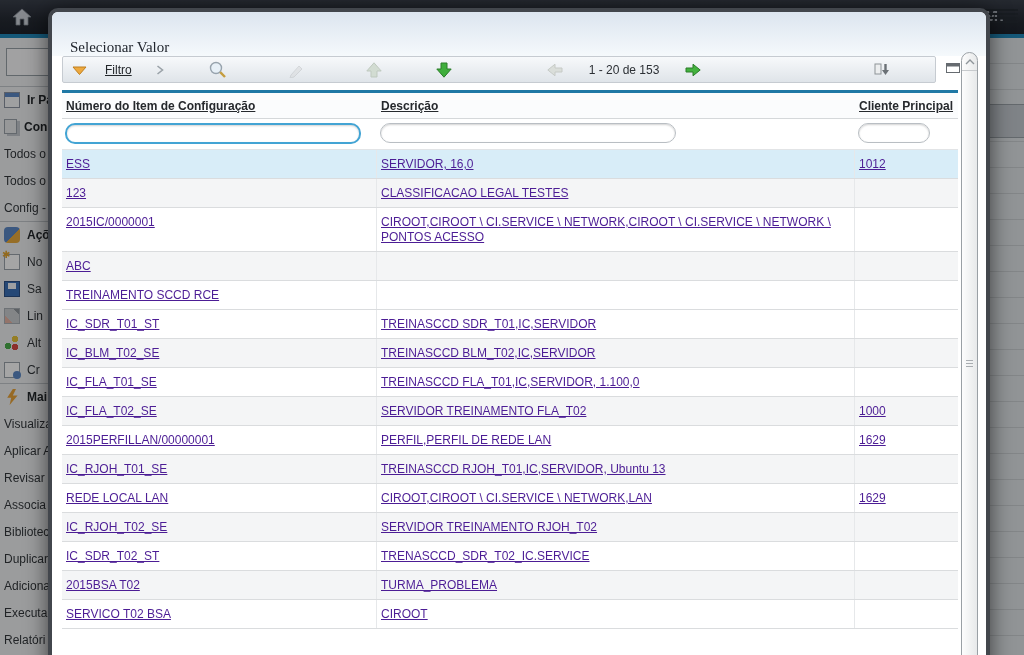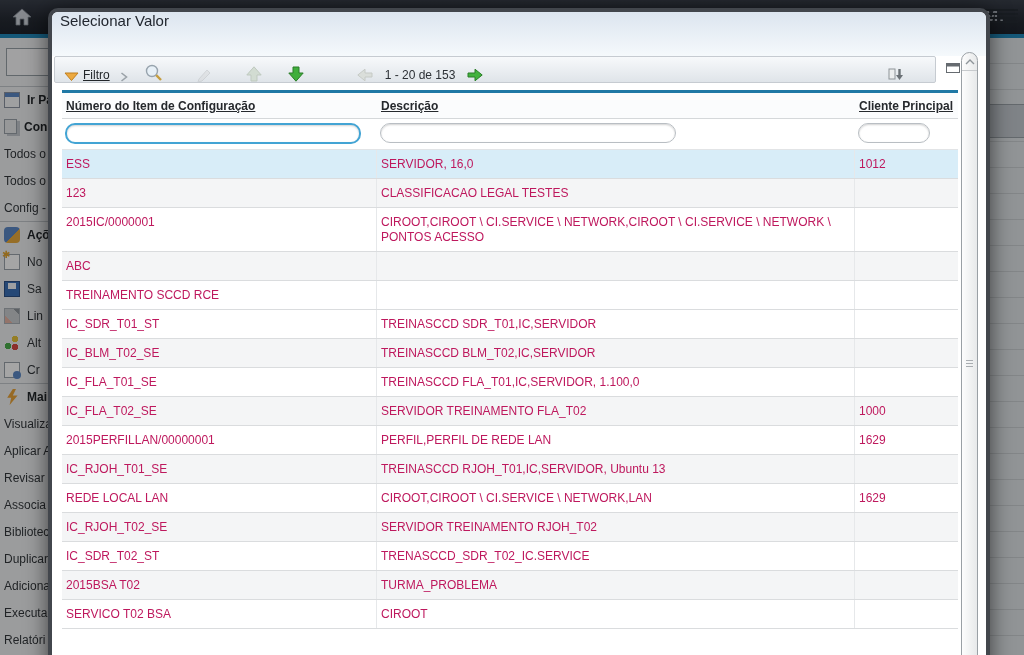--- a/index.html
+++ b/index.html
@@ -56,27 +56,27 @@
   .right-strip .band { position:absolute; left:0; right:0; top:66px; height:34px;
     background:#c3c9cf; border-top:1px solid #9aa1a8; border-bottom:1px solid #9aa1a8; }
 
   .overlay { position:absolute; inset:0; background:rgba(0,0,0,0.35); z-index:5; }
 
   
   .modal { position:absolute; left:48px; top:8px; width:942px; height:690px; z-index:10;
     background:#fff; border:4px solid #42464c; border-radius:10px; overflow:hidden;
     box-shadow:0 3px 22px rgba(0,0,0,0.6); }
   .modal-header { height:44px; background:linear-gradient(#dce5ef, #f5f9fc);
-    display:flex; align-items:flex-start; padding-left:8px; }
+    display:flex; align-items:flex-end; padding-left:18px;font-family:Liberation Serif, serif; }
   .modal-title { font-size:15px; color:#22272f; }
 
-  .toolbar { margin:0 50px 0 2px; height:27px;
+  .toolbar { margin:0 50px 0 10px; height:27px;
     background:linear-gradient(#f7f9fb, #dfe4e9);
     border:1px solid #c6cbd1; border-radius:2px;
-    display:flex; align-items:flex-end; padding:0 9px; gap:4px; }
+    display:flex; align-items:center; padding:0 9px; gap:18px; }
   .tb-link { font-size:12px; color:#22262a; text-decoration:underline; margin-right:6px; }
   .tb-ico { display:inline-flex; align-items:center; justify-content:center; }
   .pag { font-size:12px; color:#2c3035; margin:0 8px; }
   .sp8 { width:8px; } .sp16 { width:16px; } .sp24 { width:24px; }
 
   .restore-btn { position:absolute; right:26px; top:47px; z-index:11; }
 
   
   .scrollbar { position:absolute; right:8px; top:40px; width:17px; height:638px;
     border:1px solid #9aa0a5; border-radius:9px;
@@ -98,21 +98,21 @@
   .flt { height:20px; border:1px solid #b9bec3; border-radius:10px;
     box-shadow:inset 0 1px 2px rgba(0,0,0,0.18); margin-left:3px;
     font-size:12px; padding:0 8px; outline:none; }
   .flt.focused { border:2px solid #43a4d4; height:21px; }
   .w-big { width:296px; } .w-small { width:72px; }
   .trow { border-bottom:1px solid #dadcde; min-height:28px; }
   .trow.sel { background:#d8edf8; }
   .trow.alt { background:#f4f5f6; }
   .cell { padding:7px 4px 6px; font-size:12px; line-height:15px; border-right:1px solid #e6e8ea; }
   .cell:last-child { border-right:none; }
-  .cl { color:#be185d; cursor:pointer; }
+  .cl { color:#4c1d95; text-decoration:underline; cursor:pointer; }
 </style>
 </head>
 <body>
 
 <div class="topbar">
   <div class="home-btn">
     <svg width="20" height="18" viewBox="0 0 20 18">
       <path d="M10 1 L19 9 H16 V17 H12 V11 H8 V17 H4 V9 H1 Z" fill="#ccd2d9" stroke="#8b929c" stroke-width="0.8"></path>
     </svg>
   </div>

